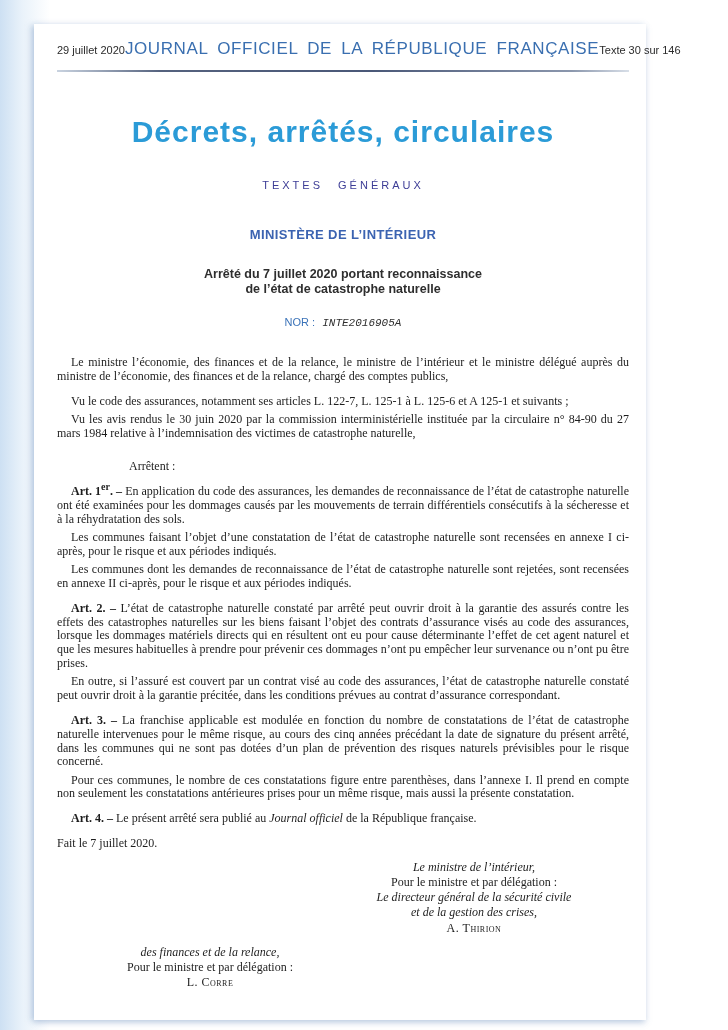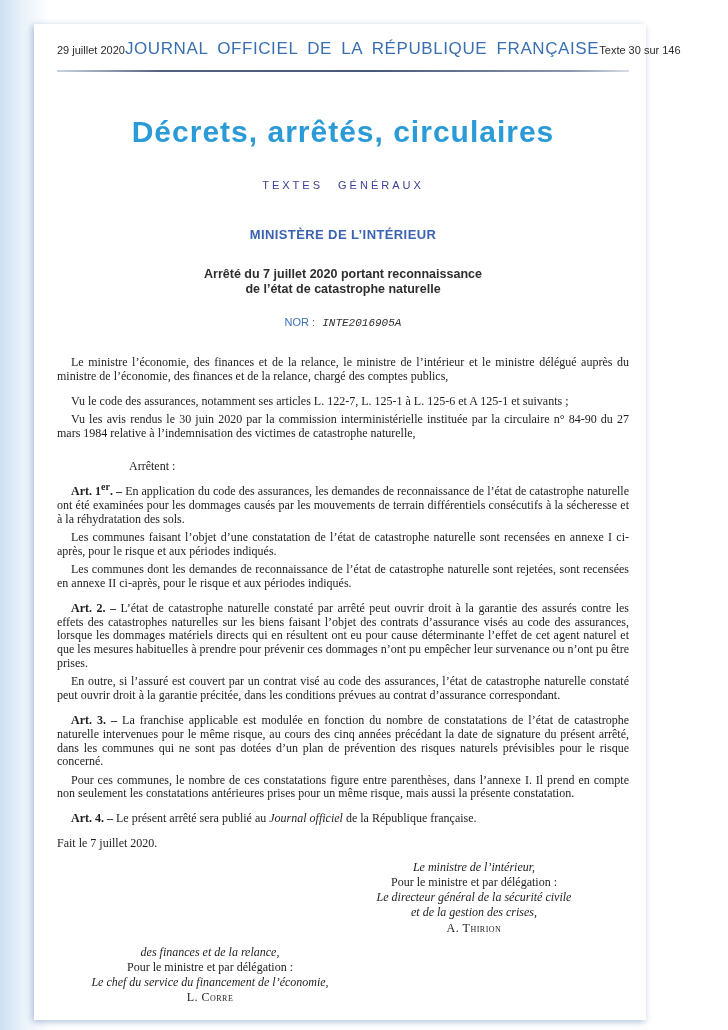--- a/index.html
+++ b/index.html
@@ -129,18 +129,17 @@
     <div class="sig-block sig-right">
         <div class="sig-line sig-italic">Le ministre de l’intérieur,</div>
         <div class="sig-line sig-plain">Pour le ministre et par délégation :</div>
         <div class="sig-line sig-italic">Le directeur général de la sécurité civile</div>
         <div class="sig-line sig-italic">et de la gestion des crises,</div>
         <div class="sig-line sig-smallcaps">A. Thirion</div>
       </div>
     <div class="sig-block sig-left">
         <div class="sig-line sig-italic">des finances et de la relance,</div>
         <div class="sig-line sig-plain">Pour le ministre et par délégation :</div>
-        <div class="sig-line sig-italic">Le chef du service du financement de l’économie,</div>
         <div class="sig-line sig-smallcaps">L. Corre</div>
       </div>
 
   </div>
 </div>
 
 </body></html>

